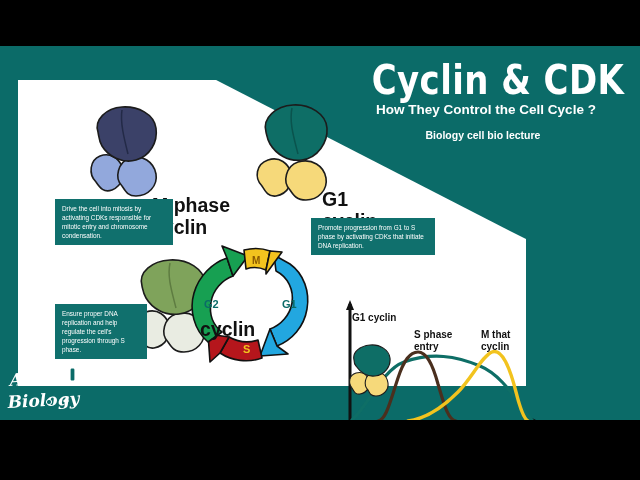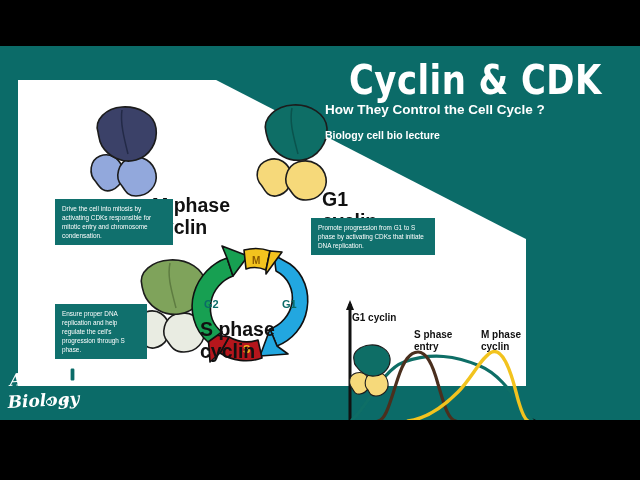--- a/index.html
+++ b/index.html
@@ -14,21 +14,21 @@
 
   #slide{position:absolute;left:0;top:46px;width:640px;height:374px;background:#0b6b68;overflow:hidden;}
 
   
   #panel{
     position:absolute;left:18px;top:34px;width:508px;height:306px;background:#ffffff;
     clip-path: polygon(0 0, 39% 0, 100% 52%, 100% 100%, 0 100%);
   }
 
   
-  #title-block{position:absolute;right:15px;top:12px;width:300px;text-align:left;z-index:30;}
+  #title-block{position:absolute;right:4px;top:12px;width:300px;text-align:center;z-index:30;}
   #main-title{
     color:#ffffff;font-size:41px;line-height:44px;font-weight:bold;
     letter-spacing:0.5px;white-space:nowrap;font-family:"DejaVu Sans Condensed","Liberation Sans",sans-serif;
     transform:scaleX(0.92);transform-origin:right center;
   }
   #subtitle{color:#ffffff;font-size:13.5px;font-weight:bold;white-space:nowrap;}
   #tagline{color:#ffffff;font-size:10.5px;font-weight:bold;margin-top:12px;margin-right:6px;white-space:nowrap;}
 
   
   .cyclin-label{position:absolute;color:#111;font-weight:bold;font-size:19.5px;line-height:22px;z-index:25;}
@@ -110,21 +110,20 @@
         <g stroke="#1c1c1c" stroke-width="1.6" stroke-linejoin="round">
           <path d="M14 80 C6 72 8 58 20 54 C32 50 40 58 43 66 C46 76 40 88 28 90 C20 91 17 85 14 80 Z" fill="#e9ece2"></path>
           <path d="M42 84 C34 76 38 60 50 56 C64 52 76 60 78 72 C80 84 70 94 58 94 C49 94 46 90 42 84 Z" fill="#e9ece2"></path>
           <path d="M16 28 C12 14 26 3 44 2 C62 1 78 11 79 25 C80 39 70 54 53 56 C38 58 26 50 20 40 C17 35 17 32 16 28 Z" fill="#7fa35b"></path>
           <path d="M44 5 C41 19 46 34 50 50" fill="none" stroke="#5e7c41" stroke-width="1.5"></path>
         </g>
       </svg>
     </div>
 
     <div class="cyclin-label" style="left:200px;top:272px;">
-      <div>S phase</div>
       <div>cyclin</div>
     </div>
 
     <div class="callout" style="left:55px;top:258px;width:78px;">Ensure proper DNA replication and help regulate the cell's progression through S phase.</div>
 
     <div id="ring">
       <svg width="130" height="132" viewBox="0 0 130 132">
 
         <g>
           <path d="M88 19 L104 28 C118 38 124 56 121 73 C118 91 106 104 91 110 L84 93 C95 89 104 79 106 67 C108 54 102 41 90 35 Z" fill="#22a7e0" stroke="#111" stroke-width="1.6" stroke-linejoin="round"></path>
@@ -179,21 +178,21 @@
       </svg>
     </div>
 
     <div class="graph-label" style="left:352px;top:266px;">G1 cyclin</div>
 
     <div class="graph-label" style="left:414px;top:283px;width:48px;">
       <span>S phase entry</span>
     </div>
 
     <div class="graph-label" style="left:481px;top:283px;width:48px;">
-      <span>M phase cyclin</span>
+      <span>M that cyclin</span>
     </div>
 
     <div id="logo">
       <svg width="104" height="56" viewBox="0 0 104 56">
         <text x="6" y="24" fill="#ffffff" font-size="17" font-style="italic" font-weight="bold" font-family="DejaVu Serif, serif" transform="rotate(-4 6 24)">Animated</text>
         <text x="4" y="46" fill="#ffffff" font-size="17" font-style="italic" font-weight="bold" font-family="DejaVu Serif, serif" transform="rotate(-3 4 46)">Biology</text>
         <circle cx="45" cy="40" r="2.6" fill="#0b6b68" stroke="#ffffff" stroke-width="1"></circle>
         <path d="M62 36 l3 3 l-3 3 l-3 -3 z" fill="#ffffff"></path>
         <rect x="66" y="6" width="5" height="13" rx="1.5" fill="#0b6b68" stroke="#ffffff" stroke-width="1.2"></rect>
       </svg>

